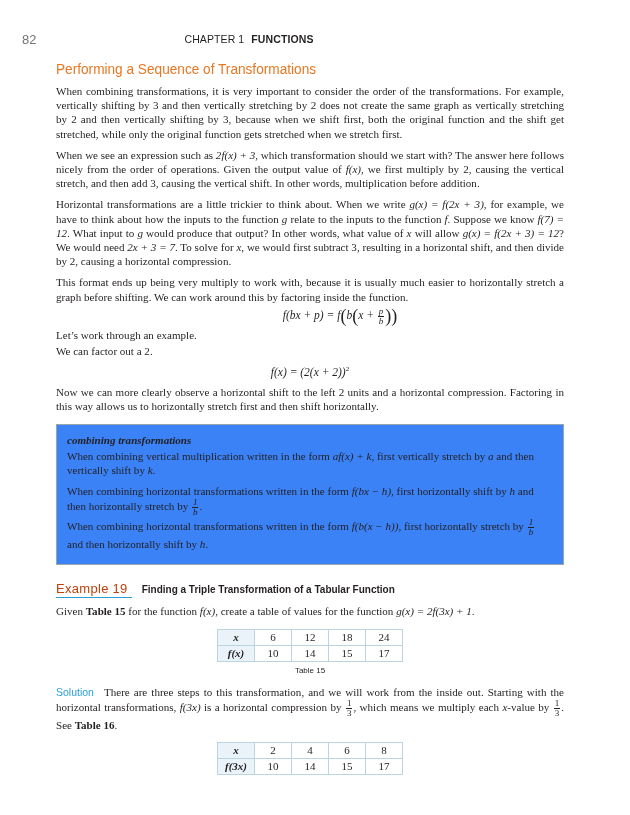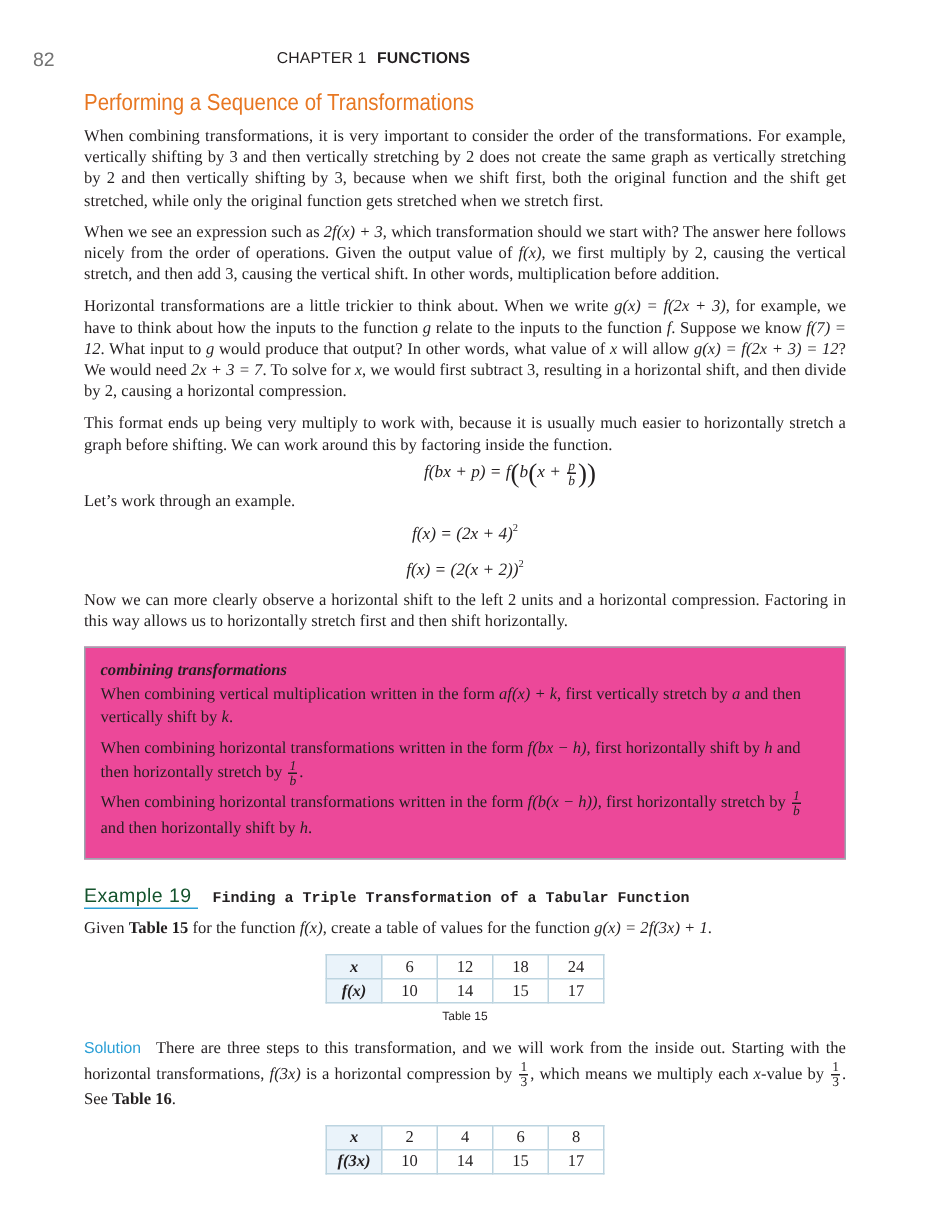--- a/index.html
+++ b/index.html
@@ -14,27 +14,27 @@
   p { margin:0 0 7px 0; font-size:11.05px; line-height:14.2px; text-align:justify; }
   .m { font-style:italic; }
   .eq { text-align:center; font-size:11.5px; margin:2px 0 2px 0; line-height:18px; }
   .eq.first { margin-left:60px; }
   .big-paren { font-size:18px; vertical-align:-3px; }
   .frac { display:inline-block; vertical-align:middle; text-align:center; font-size:9px; line-height:9px; margin:0 1px; }
   .frac span { display:block; }
   .frac .num { border-bottom:0.8px solid #231f20; padding:0 1px; }
   .sup { font-size:7px; vertical-align:5px; }
   .lead { margin-bottom:2px; }
-  .box { margin:10px 0 16px 0; background:#ec4899; border:1px solid #9aa6ae; padding:8px 10px 6px 10px; box-shadow:0 0 0 0 #fff; }
+  .box { margin:10px 0 16px 0; background:#3b82f6; border:1px solid #9aa6ae; padding:8px 10px 6px 10px; box-shadow:0 0 0 0 #fff; }
   .box-title { font-style:italic; font-weight:bold; font-size:11.05px; margin:0 0 2px 0; line-height:14px; }
   .box p { margin-bottom:7px; text-align:left; }
   .box p.tight { margin-bottom:1px; }
   .example-heading { display:flex; align-items:baseline; margin:0 0 6px 0; }
-  .example-label { font-family:"Liberation Sans", sans-serif; font-size:13px; color:#14532d; border-bottom:1px solid #2a9fd6; padding-right:4px; padding-bottom:1px; letter-spacing:0.3px; }
-  .example-title { font-family:Liberation Mono, monospace; font-weight:bold; font-size:10px; margin-left:10px; }
+  .example-label { font-family:"Liberation Sans", sans-serif; font-size:13px; color:#c2410c; border-bottom:1px solid #2a9fd6; padding-right:4px; padding-bottom:1px; letter-spacing:0.3px; }
+  .example-title { font-family:Liberation Sans, sans-serif; font-weight:bold; font-size:10px; margin-left:10px; }
   table.data-table { border-collapse:collapse; margin:10px auto 0 auto; font-size:11px; }
   table.data-table td { border:1px solid #bcd4e0; width:36px; height:15px; text-align:center; padding:0 0; }
   table.data-table td.rowhead { background:#eaf3fa; font-weight:bold; font-style:italic; }
   .caption { text-align:center; font-family:"Liberation Sans", sans-serif; font-size:8px; margin:4px 0 8px 0; }
   .solution-label { font-family:"Liberation Sans", sans-serif; color:#2a9fd6; font-size:10.5px; margin-right:10px; }
   b { font-weight:bold; }
 </style>
 </head>
 <body>
 
@@ -53,22 +53,22 @@
 
   <p><span>Horizontal transformations are a little trickier to think about. When we write </span><span class="m">g(x) = f(2x + 3)</span><span>, for example, we have to think about how the inputs to the function </span><span class="m">g</span><span> relate to the inputs to the function </span><span class="m">f</span><span>. Suppose we know </span><span class="m">f(7) = 12</span><span>. What input to </span><span class="m">g</span><span> would produce that output? In other words, what value of </span><span class="m">x</span><span> will allow </span><span class="m">g(x) = f(2x + 3) = 12</span><span>? We would need </span><span class="m">2x + 3 = 7</span><span>. To solve for </span><span class="m">x</span><span>, we would first subtract 3, resulting in a horizontal shift, and then divide by 2, causing a horizontal compression.</span></p>
 
   <p class="lead">This format ends up being very multiply to work with, because it is usually much easier to horizontally stretch a graph before shifting. We can work around this by factoring inside the function.</p>
 
   <div class="eq first">
     <span class="m">f(bx + p) = f</span><span class="big-paren">(</span><span class="m">b</span><span class="big-paren">(</span><span class="m">x + </span><span class="frac m"><span class="num">p</span><span class="den">b</span></span><span class="big-paren">))</span>
   </div>
 
   <p class="lead">Let’s work through an example.</p>
-  <div class="eq"><span class="m">f(x) = (2x + 4)</span><span class="sup">2</span></div>
 
+  <p class="lead">We can factor out a 2.</p>
   <div class="eq"><span class="m">f(x) = (2(x + 2))</span><span class="sup">2</span></div>
 
   <p style="margin-top:4px;">Now we can more clearly observe a horizontal shift to the left 2 units and a horizontal compression. Factoring in this way allows us to horizontally stretch first and then shift horizontally.</p>
 
   <div class="box">
     <div class="box-title">combining transformations</div>
     <p><span>When combining vertical multiplication written in the form </span><span class="m">af(x) + k</span><span>, first vertically stretch by </span><span class="m">a</span><span> and then vertically shift by </span><span class="m">k</span><span>.</span></p>
     <p class="tight"><span>When combining horizontal transformations written in the form </span><span class="m">f(bx − h)</span><span>, first horizontally shift by </span><span class="m">h</span><span> and then horizontally stretch by </span><span class="frac m"><span class="num">1</span><span class="den">b</span></span><span>.</span></p>
     <p><span>When combining horizontal transformations written in the form </span><span class="m">f(b(x − h))</span><span>, first horizontally stretch by </span><span class="frac m"><span class="num">1</span><span class="den">b</span></span><span> and then horizontally shift by </span><span class="m">h</span><span>.</span></p>
   </div>

